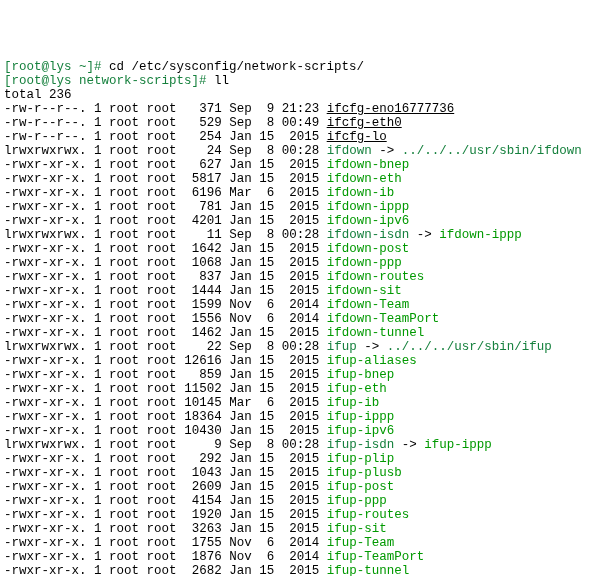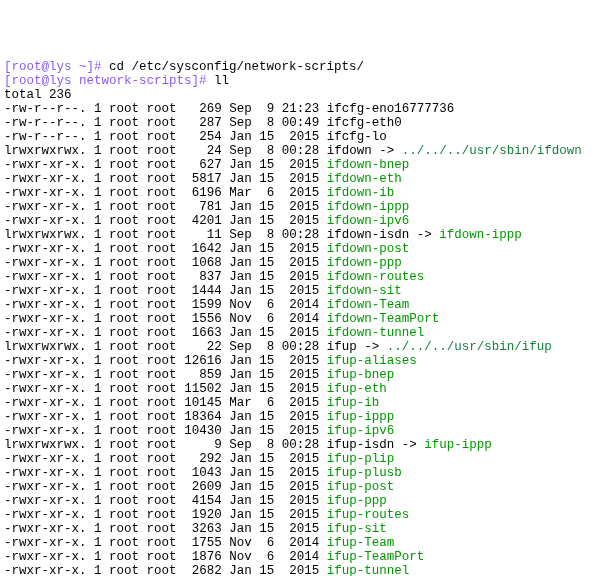--- a/index.html
+++ b/index.html
@@ -9,52 +9,52 @@
     font-family: "Consolas", "Menlo", "Courier New", monospace;
     font-size: 12.5px;
     line-height: 14px;
     color: #000;
     white-space: pre;
     width: 603px;
     box-sizing: border-box;
     overflow: hidden;
     position: relative;
   }
-  .prompt   { color: #8b5cf6; }
-  .file     { color: #000; }
+  .prompt   { color: #15803d; }
+  .file     { color: #000; text-decoration: underline; }
   .exe      { color: #009900; }
-  .link     { color: #000000; }
+  .link     { color: #15803d; }
   .target   { color: #15803d; }
   .arrow    { color: #000; }
 </style>
 </head>
 <body>
 
 
 
 <div id="out"><span class="prompt">[root@lys ~]# </span><span>cd /etc/sysconfig/network-scripts/</span>
 <span class="prompt">[root@lys network-scripts]# </span><span>ll</span>
 <span>total 236</span>
-<span>-rw-r--r--.</span> <span>1</span> <span>root</span> <span>root</span> <span>  269</span> <span>Sep  9 21:23</span> <span class="file">ifcfg-eno16777736</span>
-<span>-rw-r--r--.</span> <span>1</span> <span>root</span> <span>root</span> <span>  287</span> <span>Sep  8 00:49</span> <span class="file">ifcfg-eth0</span>
+<span>-rw-r--r--.</span> <span>1</span> <span>root</span> <span>root</span> <span>  371</span> <span>Sep  9 21:23</span> <span class="file">ifcfg-eno16777736</span>
+<span>-rw-r--r--.</span> <span>1</span> <span>root</span> <span>root</span> <span>  529</span> <span>Sep  8 00:49</span> <span class="file">ifcfg-eth0</span>
 <span>-rw-r--r--.</span> <span>1</span> <span>root</span> <span>root</span> <span>  254</span> <span>Jan 15  2015</span> <span class="file">ifcfg-lo</span>
 <span>lrwxrwxrwx.</span> <span>1</span> <span>root</span> <span>root</span> <span>   24</span> <span>Sep  8 00:28</span> <span class="link">ifdown</span><span class="arrow"> -&gt; </span><span class="target">../../../usr/sbin/ifdown</span>
 <span>-rwxr-xr-x.</span> <span>1</span> <span>root</span> <span>root</span> <span>  627</span> <span>Jan 15  2015</span> <span class="exe">ifdown-bnep</span>
 <span>-rwxr-xr-x.</span> <span>1</span> <span>root</span> <span>root</span> <span> 5817</span> <span>Jan 15  2015</span> <span class="exe">ifdown-eth</span>
 <span>-rwxr-xr-x.</span> <span>1</span> <span>root</span> <span>root</span> <span> 6196</span> <span>Mar  6  2015</span> <span class="exe">ifdown-ib</span>
 <span>-rwxr-xr-x.</span> <span>1</span> <span>root</span> <span>root</span> <span>  781</span> <span>Jan 15  2015</span> <span class="exe">ifdown-ippp</span>
 <span>-rwxr-xr-x.</span> <span>1</span> <span>root</span> <span>root</span> <span> 4201</span> <span>Jan 15  2015</span> <span class="exe">ifdown-ipv6</span>
 <span>lrwxrwxrwx.</span> <span>1</span> <span>root</span> <span>root</span> <span>   11</span> <span>Sep  8 00:28</span> <span class="link">ifdown-isdn</span><span class="arrow"> -&gt; </span><span class="exe">ifdown-ippp</span>
 <span>-rwxr-xr-x.</span> <span>1</span> <span>root</span> <span>root</span> <span> 1642</span> <span>Jan 15  2015</span> <span class="exe">ifdown-post</span>
 <span>-rwxr-xr-x.</span> <span>1</span> <span>root</span> <span>root</span> <span> 1068</span> <span>Jan 15  2015</span> <span class="exe">ifdown-ppp</span>
 <span>-rwxr-xr-x.</span> <span>1</span> <span>root</span> <span>root</span> <span>  837</span> <span>Jan 15  2015</span> <span class="exe">ifdown-routes</span>
 <span>-rwxr-xr-x.</span> <span>1</span> <span>root</span> <span>root</span> <span> 1444</span> <span>Jan 15  2015</span> <span class="exe">ifdown-sit</span>
 <span>-rwxr-xr-x.</span> <span>1</span> <span>root</span> <span>root</span> <span> 1599</span> <span>Nov  6  2014</span> <span class="exe">ifdown-Team</span>
 <span>-rwxr-xr-x.</span> <span>1</span> <span>root</span> <span>root</span> <span> 1556</span> <span>Nov  6  2014</span> <span class="exe">ifdown-TeamPort</span>
-<span>-rwxr-xr-x.</span> <span>1</span> <span>root</span> <span>root</span> <span> 1663</span> <span>Jan 15  2015</span> <span class="exe">ifdown-tunnel</span>
+<span>-rwxr-xr-x.</span> <span>1</span> <span>root</span> <span>root</span> <span> 1462</span> <span>Jan 15  2015</span> <span class="exe">ifdown-tunnel</span>
 <span>lrwxrwxrwx.</span> <span>1</span> <span>root</span> <span>root</span> <span>   22</span> <span>Sep  8 00:28</span> <span class="link">ifup</span><span class="arrow"> -&gt; </span><span class="target">../../../usr/sbin/ifup</span>
 <span>-rwxr-xr-x.</span> <span>1</span> <span>root</span> <span>root</span> <span>12616</span> <span>Jan 15  2015</span> <span class="exe">ifup-aliases</span>
 <span>-rwxr-xr-x.</span> <span>1</span> <span>root</span> <span>root</span> <span>  859</span> <span>Jan 15  2015</span> <span class="exe">ifup-bnep</span>
 <span>-rwxr-xr-x.</span> <span>1</span> <span>root</span> <span>root</span> <span>11502</span> <span>Jan 15  2015</span> <span class="exe">ifup-eth</span>
 <span>-rwxr-xr-x.</span> <span>1</span> <span>root</span> <span>root</span> <span>10145</span> <span>Mar  6  2015</span> <span class="exe">ifup-ib</span>
 <span>-rwxr-xr-x.</span> <span>1</span> <span>root</span> <span>root</span> <span>18364</span> <span>Jan 15  2015</span> <span class="exe">ifup-ippp</span>
 <span>-rwxr-xr-x.</span> <span>1</span> <span>root</span> <span>root</span> <span>10430</span> <span>Jan 15  2015</span> <span class="exe">ifup-ipv6</span>
 <span>lrwxrwxrwx.</span> <span>1</span> <span>root</span> <span>root</span> <span>    9</span> <span>Sep  8 00:28</span> <span class="link">ifup-isdn</span><span class="arrow"> -&gt; </span><span class="exe">ifup-ippp</span>
 <span>-rwxr-xr-x.</span> <span>1</span> <span>root</span> <span>root</span> <span>  292</span> <span>Jan 15  2015</span> <span class="exe">ifup-plip</span>
 <span>-rwxr-xr-x.</span> <span>1</span> <span>root</span> <span>root</span> <span> 1043</span> <span>Jan 15  2015</span> <span class="exe">ifup-plusb</span>

